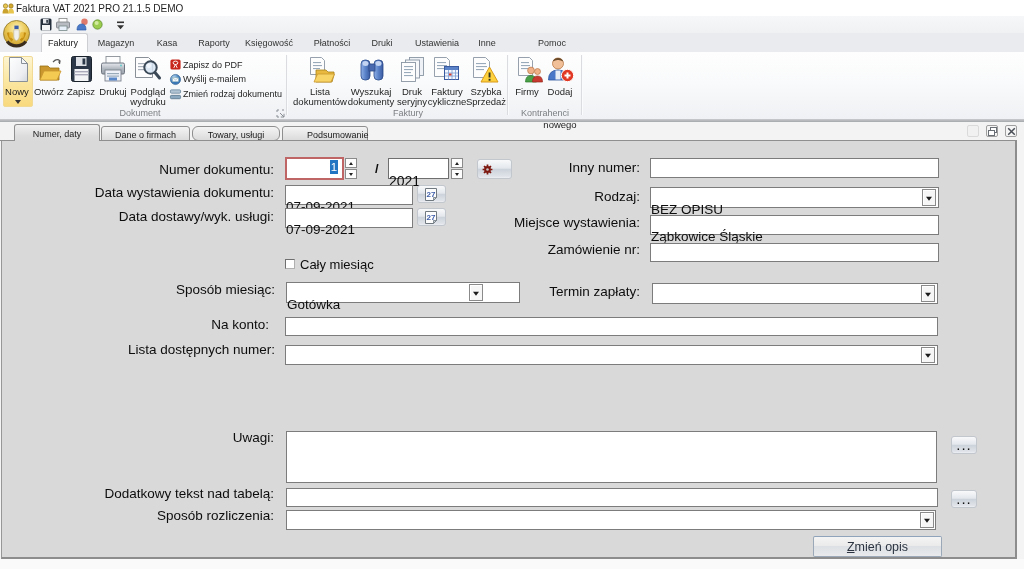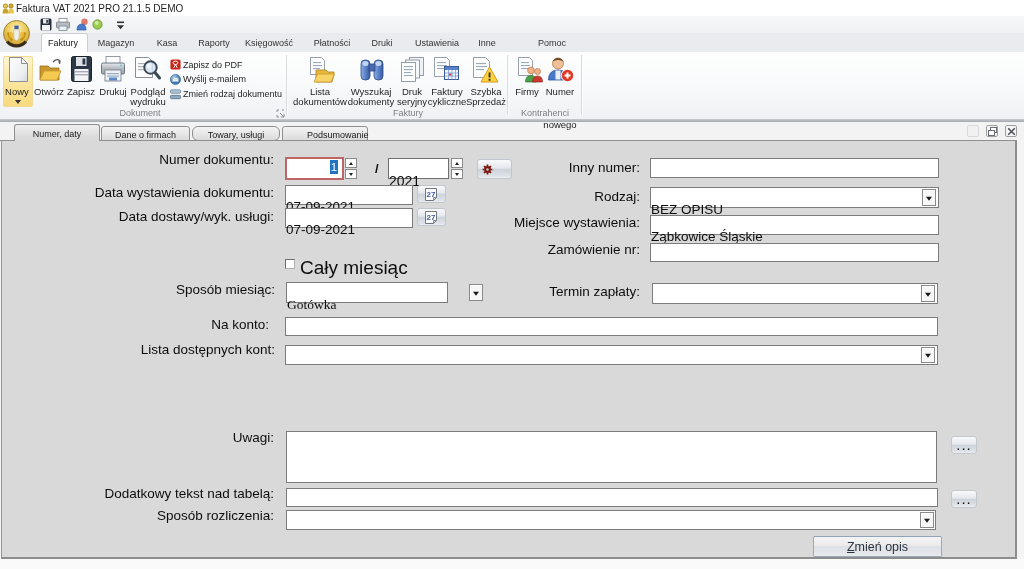--- a/index.html
+++ b/index.html
@@ -77,36 +77,36 @@
 <div class="blbl" style="left:320px; top:95.5px;">dokumentów</div>
 <div class="blbl" style="left:371px; top:86px;">Wyszukaj</div>
 <div class="blbl" style="left:371px; top:95.5px;">dokumenty</div>
 <div class="blbl" style="left:412px; top:86px;">Druk</div>
 <div class="blbl" style="left:412px; top:95.5px;">seryjny</div>
 <div class="blbl" style="left:447px; top:86px;">Faktury</div>
 <div class="blbl" style="left:447px; top:95.5px;">cykliczne</div>
 <div class="blbl" style="left:486px; top:86px;">Szybka</div>
 <div class="blbl" style="left:486px; top:95.5px;">Sprzedaż</div>
 <div class="blbl" style="left:527px; top:86px;">Firmy</div>
-<div class="blbl" style="left:560px; top:86px;">Numer</div>
+<div class="blbl" style="left:560px; top:86px;">Dodaj</div>
 <div class="blbl" style="left:560px; top:99px;margin-top:20px;">nowego</div>
 <div id="tabstrip" class="abs"></div>
 <div id="stripline" class="abs"></div>
 <div class="dtab" style="left:89px; width:89px;"><span>Dane o firmach</span></div>
 <div class="dtab" style="left:180px; width:88px;border-radius:6px;"><span>Towary, usługi</span></div>
 <div class="dtab" style="left:270px; width:86px;padding-left:24px;"><span>Podsumowanie</span></div>
 <div id="dtab1" class="dtab"><span style="top:4px;">Numer, daty</span></div>
 <div class="rtab" style="left:45px; top:127px; font-size:10.5px; color:#1a1a1a; z-index:5;"></div>
 <div class="mdib" style="left:967px; background:#f1f1f1; border:1px solid #dadada;"></div>
 <div class="mdib" style="left:986px; background:#f5f5f5; border:1px solid #9f9f9f;"></div>
 <div class="mdib" style="left:1005px; background:#f5f5f5; border:1px solid #9f9f9f;"></div>
 <div id="panel" class="abs"></div>
 <div class="abs" style="left:0; top:559px; width:1024px; height:10px; background:#fafafa;"></div>
 
-<div class="lab" style="right:750px; top:152px;">Numer dokumentu:</div>
+<div class="lab" style="right:750px; top:162px;">Numer dokumentu:</div>
 <div class="tb" style="left:285px; top:157px; width:59px; height:23px; border:2px solid #c06565;">
   <div style="position:absolute; right:4px; top:1px; width:8px; height:14px; background:#2174c1; color:#fff; font-size:11.5px; text-align:center; line-height:14px;">1</div>
 </div>
 <div class="spin" style="left:345px; top:158px;">
     <div class="u"></div>
     <div class="d"></div>
   </div>
 <div class="lab" style="left:375px; top:161px; font-size:13px; font-weight:bold;">/</div>
 <div class="tb" style="left:388px; top:158px; width:61px; height:21px; border-color:#6f6f6f;">
     <span class="v" style="font-size:14px; top:2px;">2021</span>
@@ -120,29 +120,29 @@
 <div class="tb" style="left:285px; top:185px; width:128px; height:20px;">
     <span class="v">07-09-2021</span>
   </div>
 <div class="grad" style="left:417px; top:185px; width:29px; height:18px;"></div>
 <div class="lab" style="right:750px; top:209px;">Data dostawy/wyk. usługi:</div>
 <div class="tb" style="left:285px; top:208px; width:128px; height:20px;">
     <span class="v">07-09-2021</span>
   </div>
 <div class="grad" style="left:417px; top:208px; width:29px; height:18px;"></div>
 <div class="abs" style="left:285px; top:259px; width:10px; height:10px; background:#fff; border:1px solid #6f6f6f; border-right-color:#b0b0b0; border-bottom-color:#b0b0b0; z-index:4;"></div>
-<div class="lab" style="left:300px; top:257px; font-size:19px;">Cały miesiąc</div>
+<div class="lab" style="left:300px; top:257px; font-size:13px;">Cały miesiąc</div>
 <div class="lab" style="right:749px; top:282px;">Sposób miesiąc:</div>
-<div class="tb" style="left:286px; top:282px; width:162px; height:21px;font-family:Liberation Serif, serif;">
+<div class="tb" style="left:286px; top:282px; width:234px; height:21px;">
     <span class="v" style="top:2px;">Gotówka</span>
   </div>
 <div class="ddbtn" style="left:469px; top:284px; height:17px; z-index:5;"></div>
 <div class="lab" style="right:755px; top:317px;">Na konto:</div>
 <div class="tb" style="left:285px; top:317px; width:653px; height:19px;"></div>
-<div class="lab" style="right:749px; top:342px;">Lista dostępnych kont:</div>
+<div class="lab" style="right:749px; top:342px;">Lista dostępnych numer:</div>
 <div class="tb" style="left:285px; top:345px; width:653px; height:20px;"></div>
 <div class="ddbtn" style="left:921px; top:347px; height:16px; z-index:5;"></div>
 
 <div class="lab" style="right:384px; top:160px;">Inny numer:</div>
 <div class="tb" style="left:650px; top:158px; width:289px; height:20px;"></div>
 <div class="lab" style="right:384px; top:189px;">Rodzaj:</div>
 <div class="tb" style="left:650px; top:187px; width:289px; height:21px;">
     <span class="v" style="top:2px;">BEZ OPISU</span>
   </div>
 <div class="ddbtn" style="left:922px; top:189px; height:17px; z-index:5;"></div>

